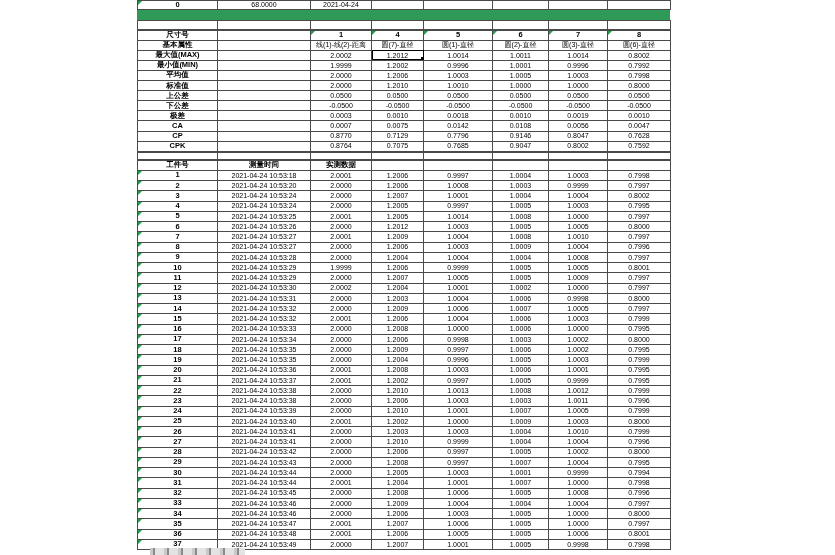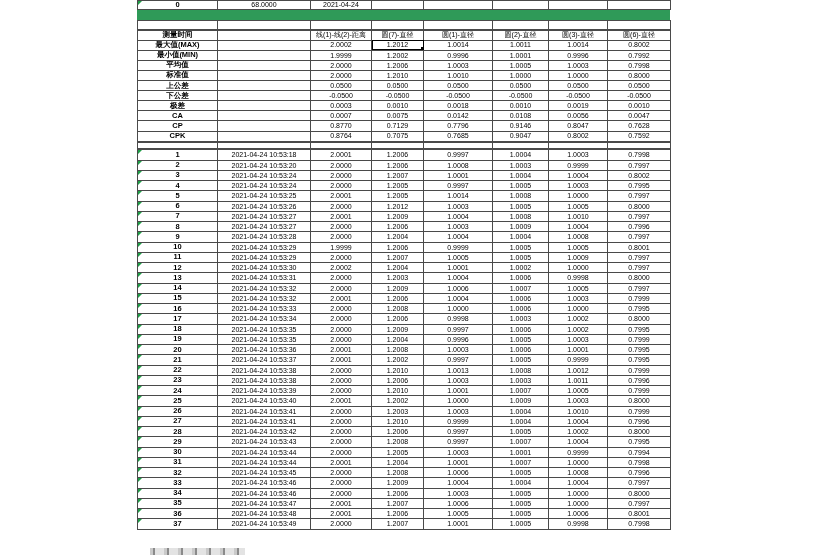--- a/index.html
+++ b/index.html
@@ -83,21 +83,31 @@
         <col style="width: 93px;">
         <col style="width: 61px;">
         <col style="width: 52px;">
         <col style="width: 69px;">
         <col style="width: 56px;">
         <col style="width: 59px;">
         <col style="width: 63px;">
       </colgroup>
       <tbody>
         <tr>
-          <td class="lbl">测量时间</td>
+          <td class="lbl">尺寸号</td>
+          <td></td>
+          <td class="lbl">1<span class="tri" style="border-top-color: rgb(30, 158, 70);"></span></td>
+          <td class="lbl">4<span class="tri" style="border-top-color: rgb(30, 158, 70);"></span></td>
+          <td class="lbl">5<span class="tri" style="border-top-color: rgb(30, 158, 70);"></span></td>
+          <td class="lbl">6<span class="tri" style="border-top-color: rgb(30, 158, 70);"></span></td>
+          <td class="lbl">7<span class="tri" style="border-top-color: rgb(30, 158, 70);"></span></td>
+          <td class="lbl">8<span class="tri" style="border-top-color: rgb(30, 158, 70);"></span></td>
+        </tr>
+        <tr>
+          <td class="lbl">基本属性</td>
           <td></td>
           <td>线(1)-线(2)-距离</td>
           <td>圆(7)-直径</td>
           <td>圆(1)-直径</td>
           <td>圆(2)-直径</td>
           <td>圆(3)-直径</td>
           <td>圆(6)-直径</td>
         </tr>
         <tr>
           <td class="lbl">最大值(MAX)</td>
@@ -231,20 +241,30 @@
         <col style="width: 93px;">
         <col style="width: 61px;">
         <col style="width: 52px;">
         <col style="width: 69px;">
         <col style="width: 56px;">
         <col style="width: 59px;">
         <col style="width: 63px;">
       </colgroup>
       <tbody>
         <tr>
+          <td class="lbl">工件号</td>
+          <td class="lbl">测量时间</td>
+          <td class="lbl">实测数据</td>
+          <td></td>
+          <td></td>
+          <td></td>
+          <td></td>
+          <td></td>
+        </tr>
+        <tr>
           <td class="lbl">1<span class="tri" style="border-top-color: rgb(30, 158, 70);"></span></td>
           <td>2021-04-24 10:53:18</td>
           <td>2.0001</td>
           <td>1.2006</td>
           <td>0.9997</td>
           <td>1.0004</td>
           <td>1.0003</td>
           <td>0.7998</td>
         </tr>
         <tr>

